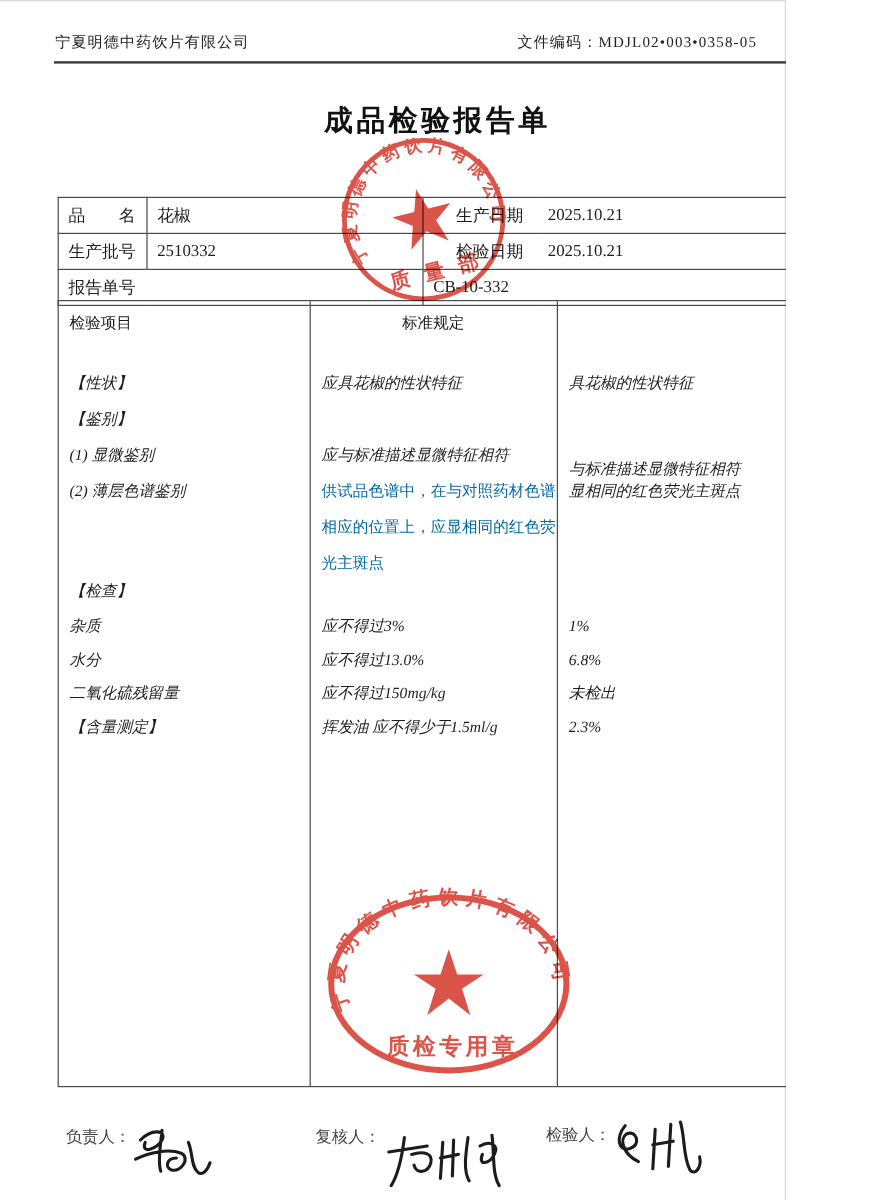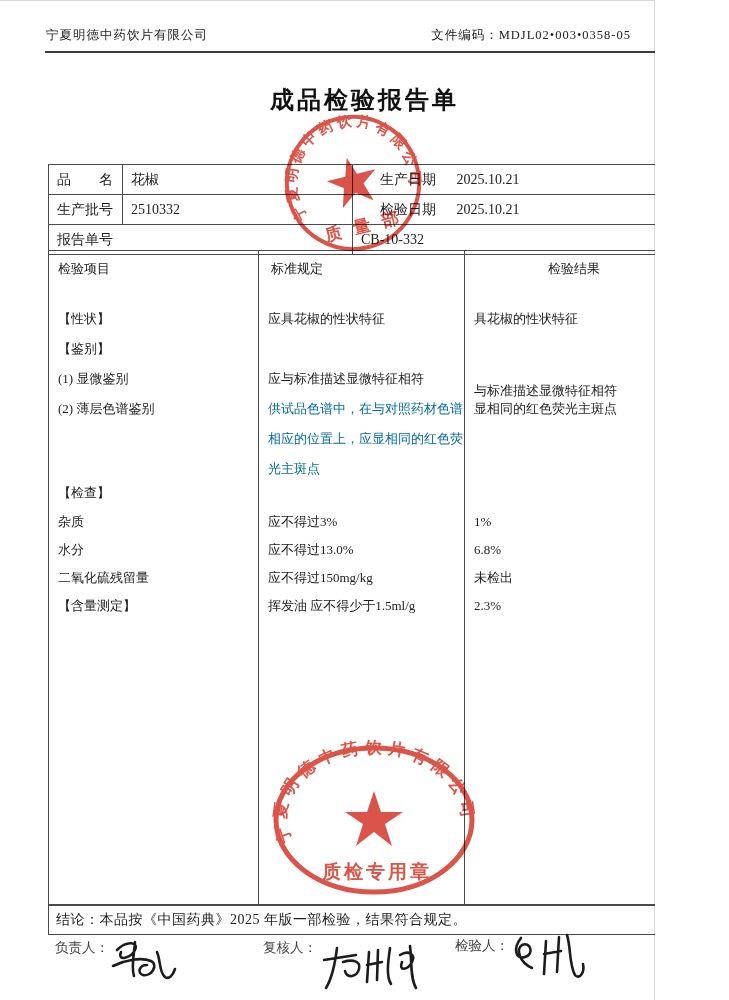--- a/index.html
+++ b/index.html
@@ -13,21 +13,21 @@
   .header-rule{position:absolute;left:45px;top:51px;width:661px;height:2px;background:#3c3c3c;}
   .doc-title{position:absolute;left:0;top:84px;width:729px;text-align:center;font-size:24px;font-weight:bold;letter-spacing:3px;color:#111;}
   
   table.info{position:absolute;left:48px;top:130px;border-collapse:collapse;table-layout:fixed;width:637px;margin-top:34px;}
   table.info td{border:1px solid #4a4a4a;height:29px;font-size:14px;padding:0 0 0 8px;color:#1d1d1d;white-space:nowrap;overflow:visible;}
   table.info td.rlabel{border-right:none;padding-left:27px;}
   table.info td.rvalue{border-left:none;}
   
   .main-box{position:absolute;left:48px;top:250px;width:635px;height:654px;border:1px solid #4a4a4a;font-size:13px;}
   .vline{position:absolute;top:0;width:1px;height:100%;background:#4a4a4a;}
-  .mcell{position:absolute;line-height:20px;white-space:nowrap;color:#1d1d1d;}
+  .mcell{position:absolute;line-height:20px;white-space:nowrap;color:#1d1d1d;font-style:italic;}
   .mhead{position:absolute;top:8px;line-height:20px;text-underline-offset:3px;color:#1d1d1d;}
   .wrapcell{position:absolute;line-height:30px;white-space:normal;width:200px;color:#0369a1;}
   
   .conclusion{position:absolute;left:48px;top:904px;width:628px;height:29px;border:1px solid #4a4a4a;line-height:29px;padding-left:7px;font-size:14px;letter-spacing:0.5px;}
   .sig-label{position:absolute;font-size:13.5px;color:#404040;white-space:nowrap;}
   .sig-svg{position:absolute;}
   .sig-svg path{stroke:#1c1c1c;stroke-width:2.6;fill:none;stroke-linecap:round;stroke-linejoin:round;}
   
   .stamp{position:absolute;mix-blend-mode:multiply;opacity:0.92;}
   .stamp text{font-family:"Liberation Serif","DejaVu Serif",serif;}
@@ -72,22 +72,21 @@
       <td colspan="2">CB-10-332</td>
     </tr>
   </tbody>
     </table>
 
   <div class="main-box">
     <div class="vline" style="left:209px"></div>
     <div class="vline" style="left:415px"></div>
 
     <div class="mhead" style="left:9px">检验项目</div>
-    <div class="mhead" style="left:222px;width:206px;">标准规定</div>
-    <div class="mhead" style="left:415px;width:220px;text-align:center">检验结果</div>
+    <div class="mhead" style="left:209px;width:206px;text-align:center">标准规定</div>
 
     <div class="mcell" style="left:9px;top:58px">【性状】</div>
     <div class="mcell" style="left:9px;top:88px">【鉴别】</div>
     <div class="mcell" style="left:9px;top:118px">(1) 显微鉴别</div>
     <div class="mcell" style="left:9px;top:148px">(2) 薄层色谱鉴别</div>
     <div class="mcell" style="left:9px;top:232px">【检查】</div>
     <div class="mcell" style="left:9px;top:261px">杂质</div>
     <div class="mcell" style="left:9px;top:289px">水分</div>
     <div class="mcell" style="left:9px;top:317px">二氧化硫残留量</div>
     <div class="mcell" style="left:9px;top:345px">【含量测定】</div>
@@ -112,23 +111,20 @@
       <ellipse cx="107" cy="81" rx="98" ry="72" fill="none" stroke="#d8453a" stroke-width="5"></ellipse>
       <path id="arcB" d="M 25.8,103.9 A 88,65 0 1 1 188.2,103.9" fill="none"></path>
       <text font-size="16.5" fill="#d8453a" font-weight="bold">
         <textPath href="#arcB" startOffset="2" textLength="266">宁夏明德中药饮片有限公司</textPath>
       </text>
       <path d="M107,52 L114,73 L136,73 L118,85 L125,107 L107,93 L89,107 L96,85 L78,73 L100,73 Z" fill="#d8453a"></path>
       <text x="110" y="139" text-anchor="middle" font-size="19" font-weight="bold" letter-spacing="3" fill="#d8453a">质检专用章</text>
     </svg>
   </div>
 
-  <div class="conclusion">
-    <span>结论：本品按《中国药典》2025 年版一部检验，结果符合规定。</span>
-  </div>
 
   <div class="sig-label" style="left:55px;top:939px">负责人：</div>
   <div class="sig-label" style="left:263px;top:939px">复核人：</div>
   <div class="sig-label" style="left:455px;top:937px">检验人：</div>
 
   <svg class="sig-svg" style="left:103px;top:934px" width="90" height="58" viewBox="0 0 90 58">
     <path d="M14,16 C24,6 36,8 32,16 C28,24 14,28 18,18 M32,8 C31,20 28,34 31,42 M10,32 C22,26 38,23 48,27 C56,31 48,43 40,41 C34,39 36,31 44,31 M54,18 C58,28 56,38 62,43 C66,46 70,41 72,35"></path>
   </svg>
   <svg class="sig-svg" style="left:316px;top:938px" width="118" height="58" viewBox="0 0 118 58">
     <path d="M8,22 L40,17 M21,10 C19,26 15,42 10,50 M27,24 C37,21 45,23 43,31 C41,39 31,41 29,33 M53,14 L51,44 M62,12 L61,42 M51,27 L66,24 M74,10 C72,24 70,38 75,46 M84,17 C92,12 100,16 96,24 C92,32 82,34 86,24 M94,8 C96,24 94,40 100,50"></path>

